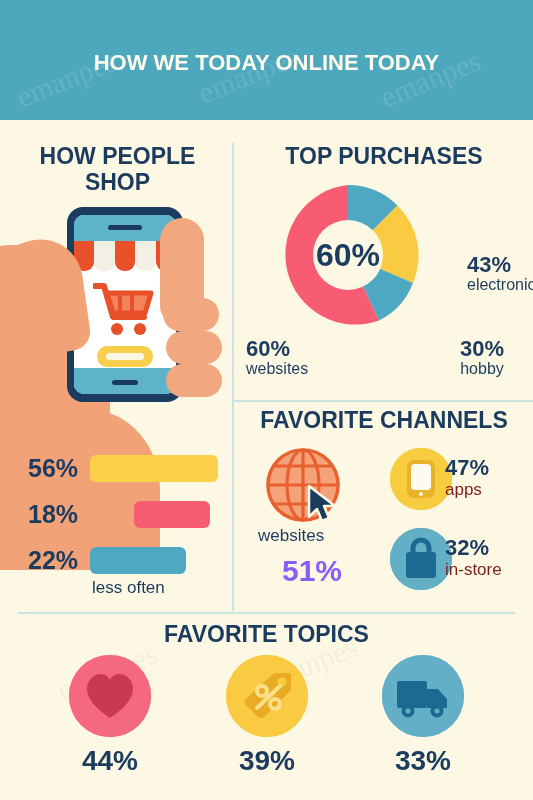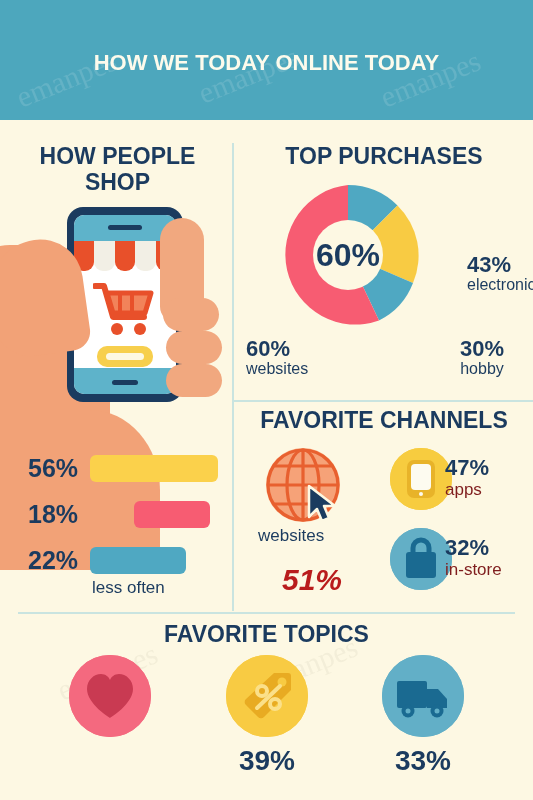--- a/index.html
+++ b/index.html
@@ -133,22 +133,22 @@
   .globe {
     position:absolute; left:8px; top:0px; width:74px; height:74px;
     border-radius:50%; background:#f6a278; overflow:hidden;
   }
   .cursor { position:absolute; left:48px; top:36px; z-index:5; }
   .web-txt {
     position:absolute; left:0; top:78px; width:108px; 
     font-size:17px; color:#1b3b5f;
   }
   .web-pct {
-    position:absolute; left:0; top:115px; width:108px; text-align:center;
-    font-size:30px; font-weight:bold; color:#b91c1c;font-style:italic;
+    position:absolute; left:0; top:106px; width:108px; text-align:center;
+    font-size:30px; font-weight:bold; color:#8b5cf6;
   }
   .circ-icon { position:absolute; border-radius:50%; width:62px; height:62px; }
   #chan-apps { left:390px; top:448px; width:145px; }
   #chan-apps .circ-icon { left:0; top:0; background:#f7cc3f; }
   #chan-store { left:390px; top:528px; width:145px; }
   #chan-store .circ-icon { left:0; top:0; background:#63afc6; }
   .chan-txt { position:absolute; left:55px; top:8px; }
   .chan-txt .n { font-size:22px; font-weight:bold; color:#1b3b5f; display:block; line-height:1.1; }
   .chan-txt .t { font-size:17px; color:#7f1d1d; display:block; line-height:1.2; }
 
@@ -322,20 +322,21 @@
     </div>
   </div>
 
   <div class="topic" id="top-1">
     <div class="ring">
       <svg width="82" height="82" viewBox="0 0 82 82">
         <circle cx="41" cy="41" r="41" fill="#f4697f"></circle>
         <path d="M41 63 C41 63 18 49 18 34 C18 25 25 19 32 19 C36.5 19 40 22 41 25 C42 22 45.5 19 50 19 C57 19 64 25 64 34 C64 49 41 63 41 63 Z" fill="#c93a52"></path>
       </svg>
     </div>
+    <div class="pct">44%</div>
   </div>
 
   <div class="topic" id="top-2">
     <div class="ring">
       <svg width="82" height="82" viewBox="0 0 82 82">
         <circle cx="41" cy="41" r="41" fill="#f8cb43"></circle>
         <path d="M48 18 H62 a3 3 0 0 1 3 3 V35 L38 62 a4 4 0 0 1 -6 0 L20 50 a4 4 0 0 1 0 -6 Z" fill="#e8ab22"></path>
         <circle cx="56" cy="27" r="4.5" fill="#f8cb43"></circle>
         <circle cx="36" cy="36" r="5" fill="none" stroke="#fbe089" stroke-width="4"></circle>
         <circle cx="49" cy="49" r="5" fill="none" stroke="#fbe089" stroke-width="4"></circle>

